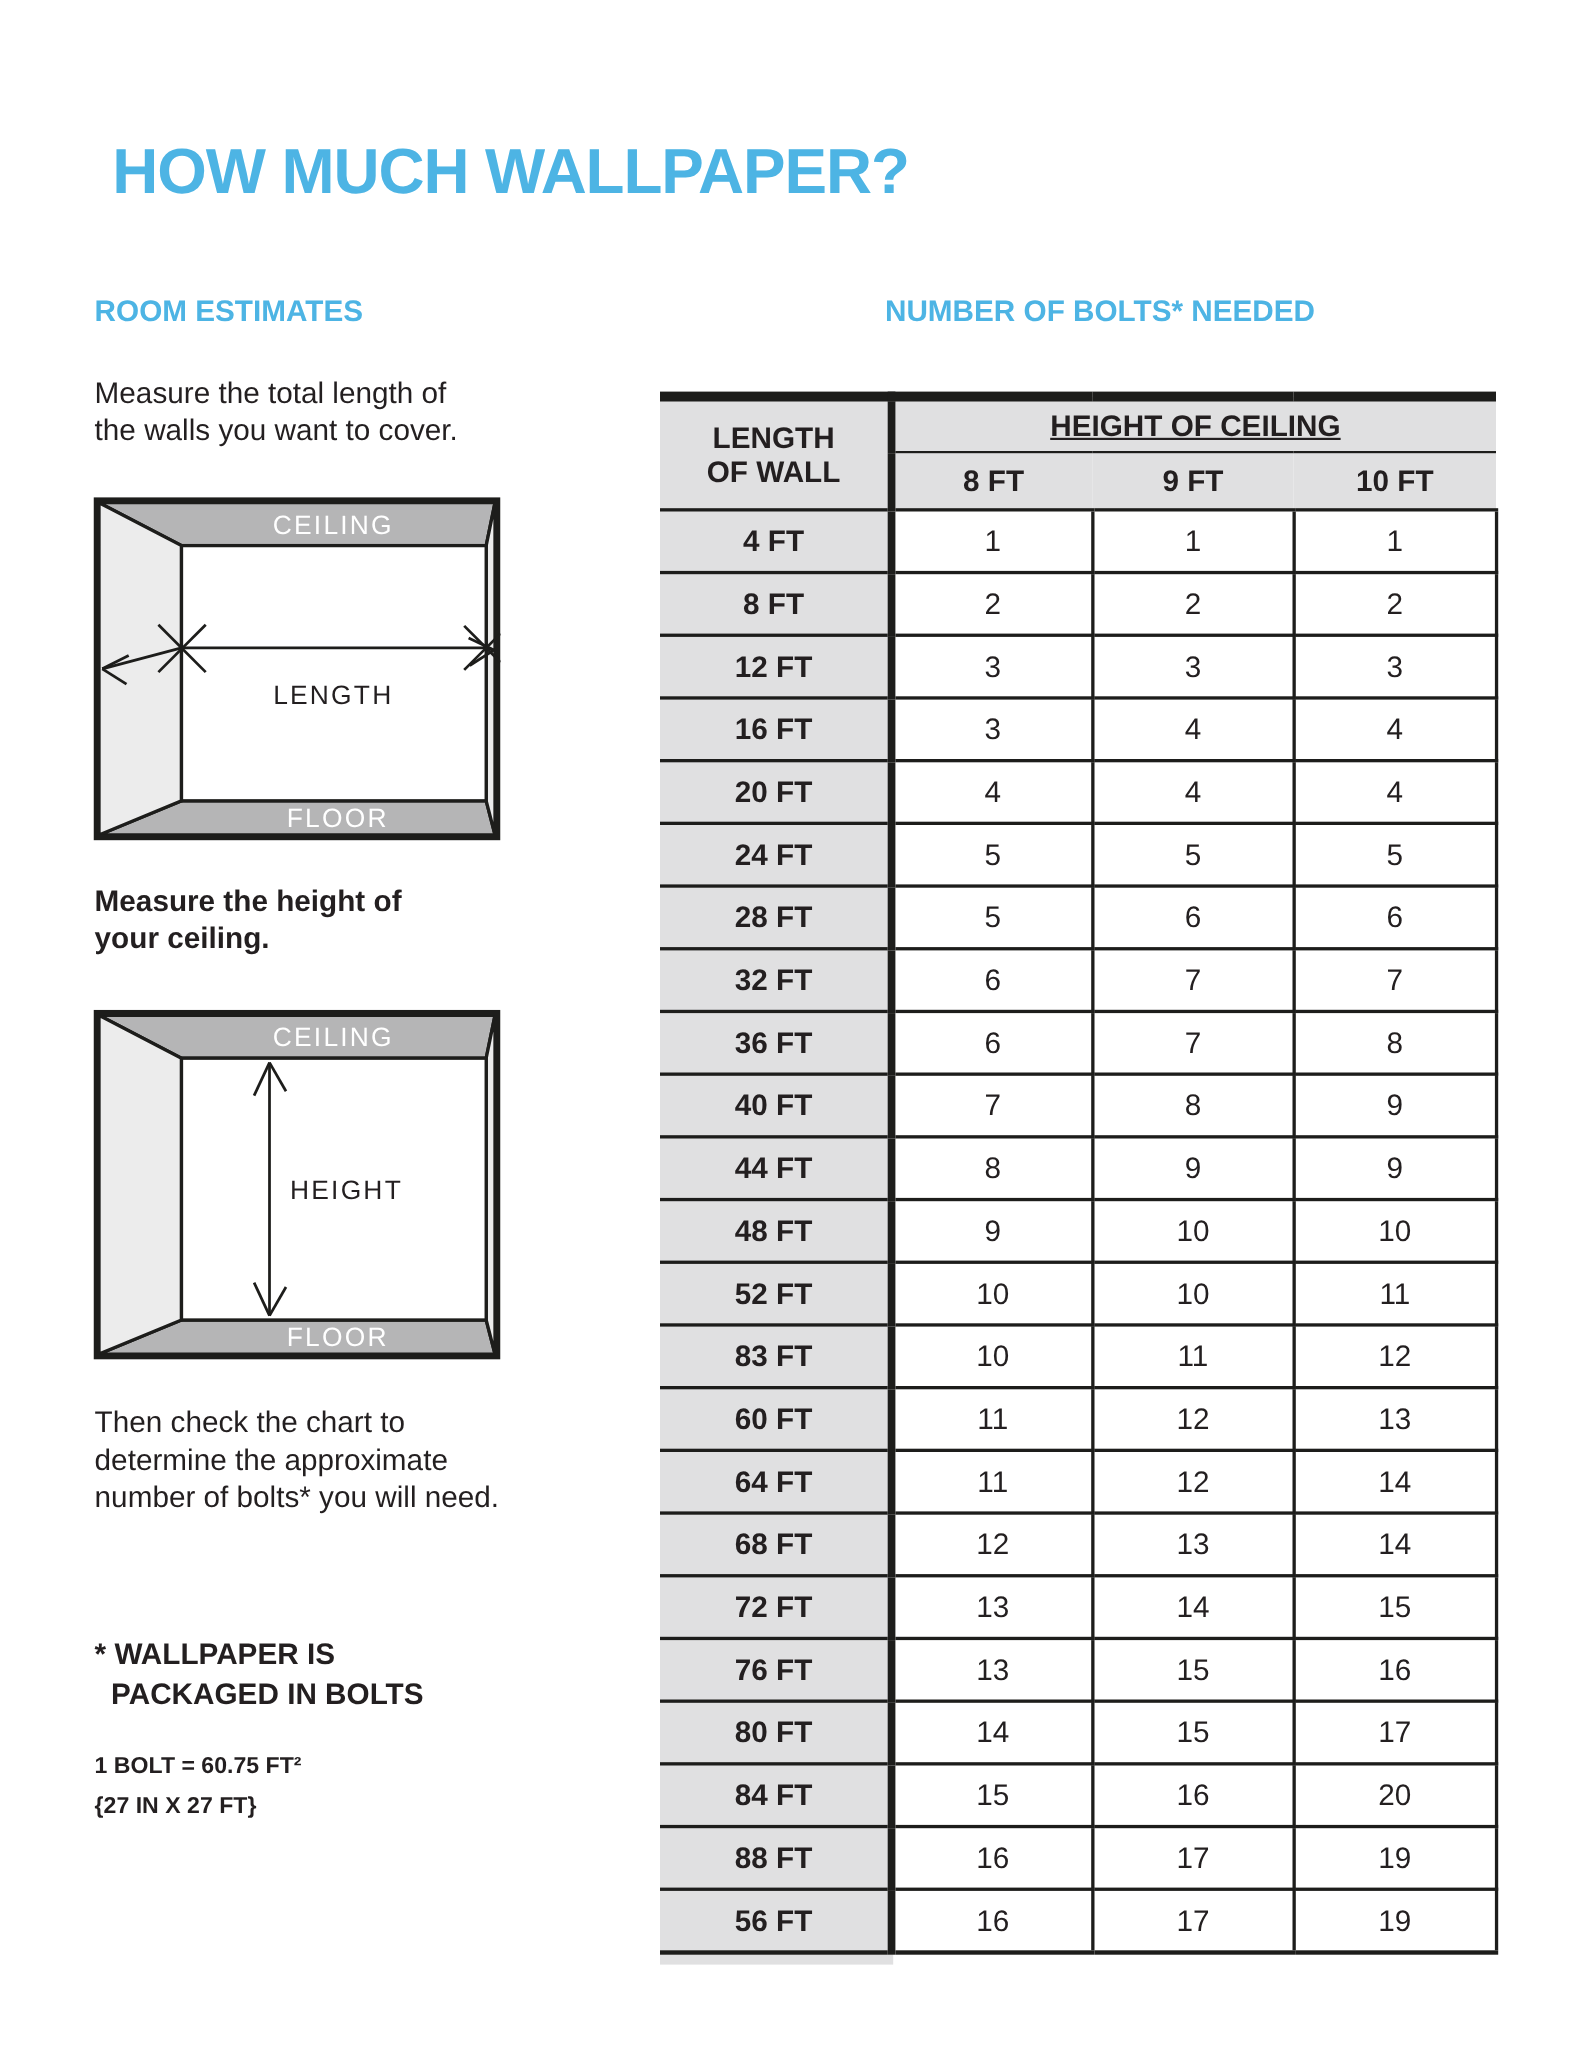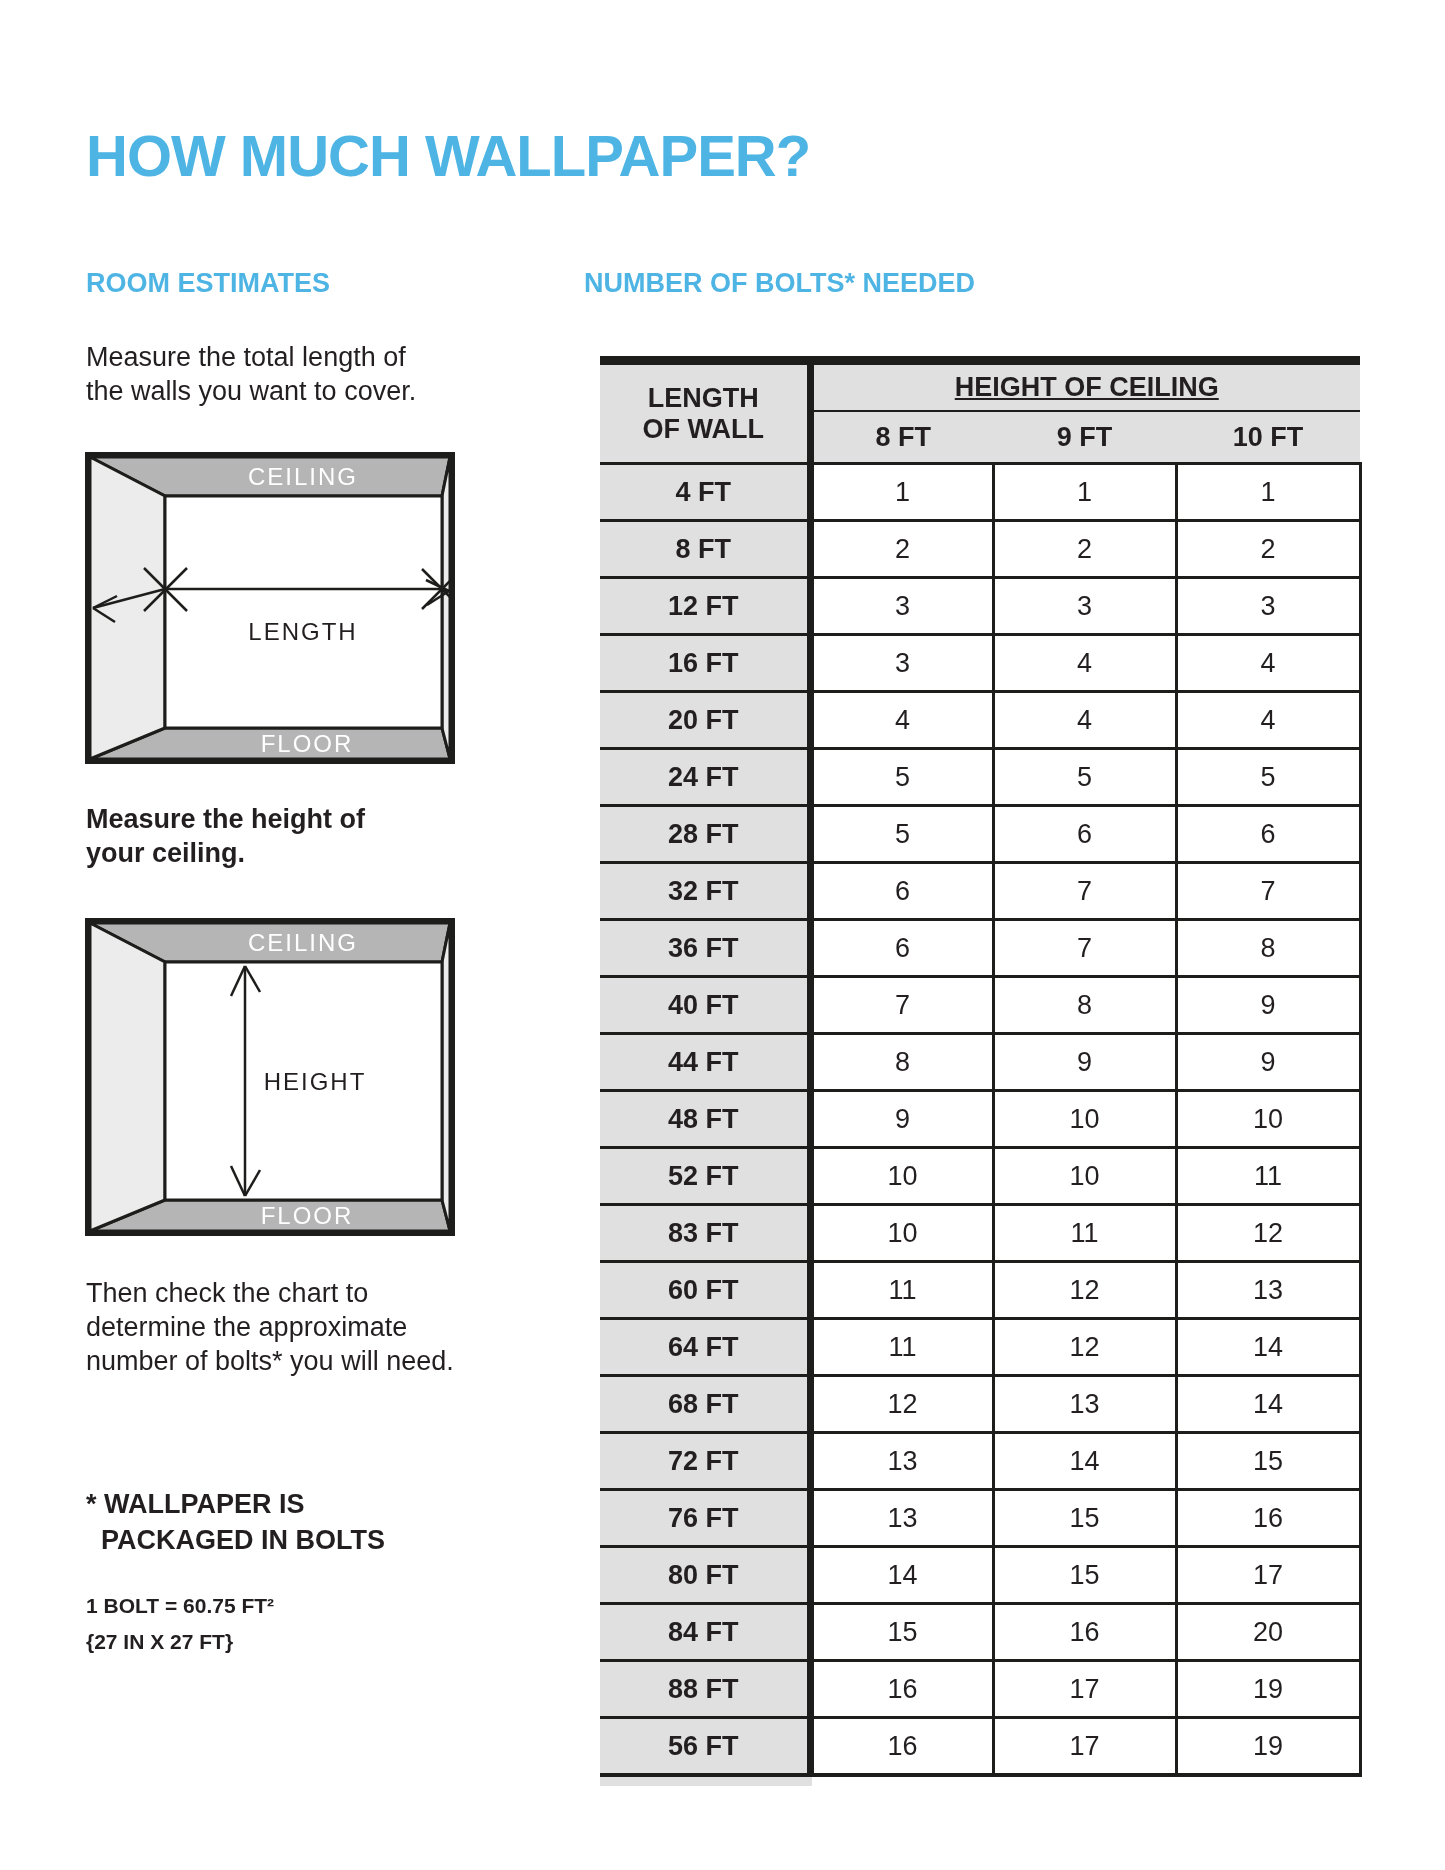--- a/index.html
+++ b/index.html
@@ -11,28 +11,28 @@
     --wallgray:#ececec;
   }
   html,body{margin:0;padding:0;}
   body{
     width:1445px;height:1870px;position:relative;background:#ffffff;
     font-family:"Liberation Sans", sans-serif;color:var(--ink);
     overflow:hidden;
   }
   .abs{position:absolute;}
   #page-title{
-    left:86px;top:122px;font-size:58px;font-weight:bold;color:var(--accent);
+    left:102px;top:122px;font-size:58px;font-weight:bold;color:var(--accent);
     letter-spacing:-1px;white-space:nowrap;
   }
   .section-heading{
     font-size:27px;font-weight:bold;color:var(--accent);white-space:nowrap;
   }
   #room-estimates-heading{left:86px;top:268px;}
-  #bolts-table-heading{left:584px;top:268px;width:760px;text-align:left;}
+  #bolts-table-heading{left:620px;top:268px;width:760px;text-align:center;}
   .para{
     font-size:27px;line-height:34px;white-space:pre-line;
   }
   #step1{left:86px;top:340px;}
   #step2{left:86px;top:802px;font-weight:bold;}
   #step3{left:86px;top:1276px;}
   #bolts-footnote{
     left:86px;top:1486px;font-size:27px;line-height:36px;font-weight:bold;
     white-space:pre-wrap;
   }

